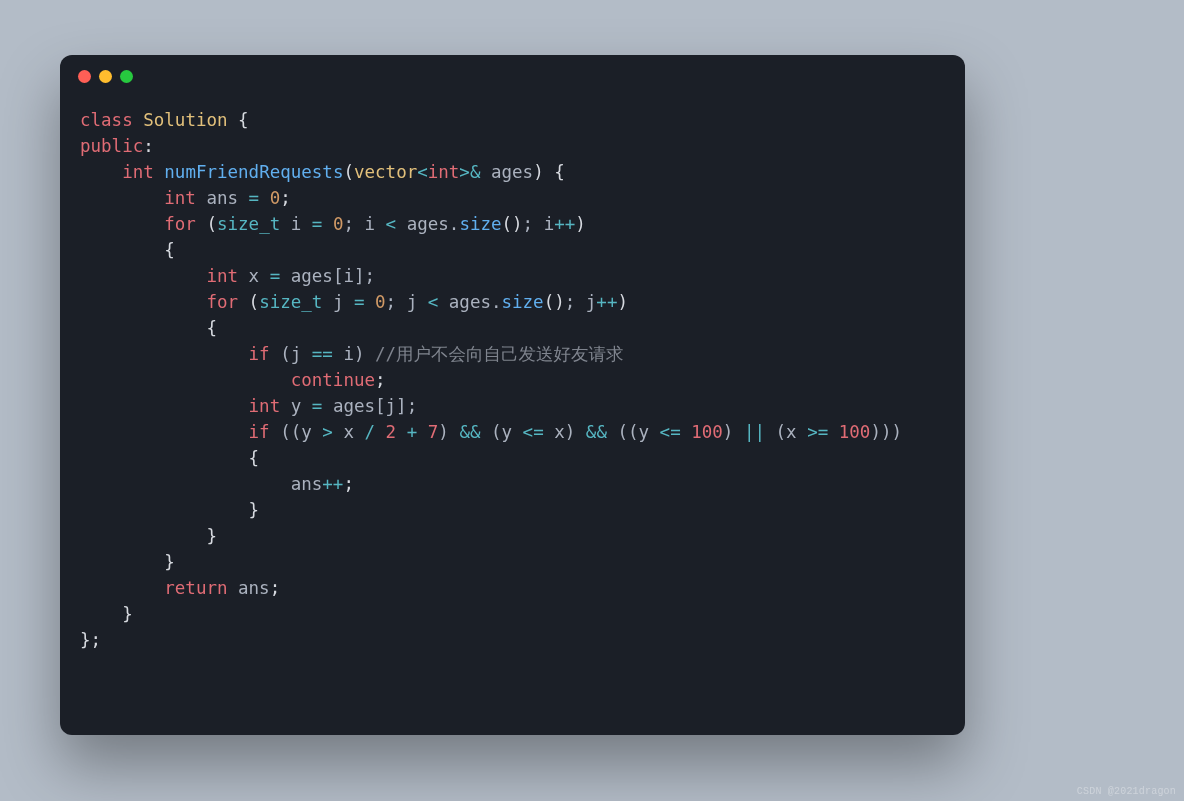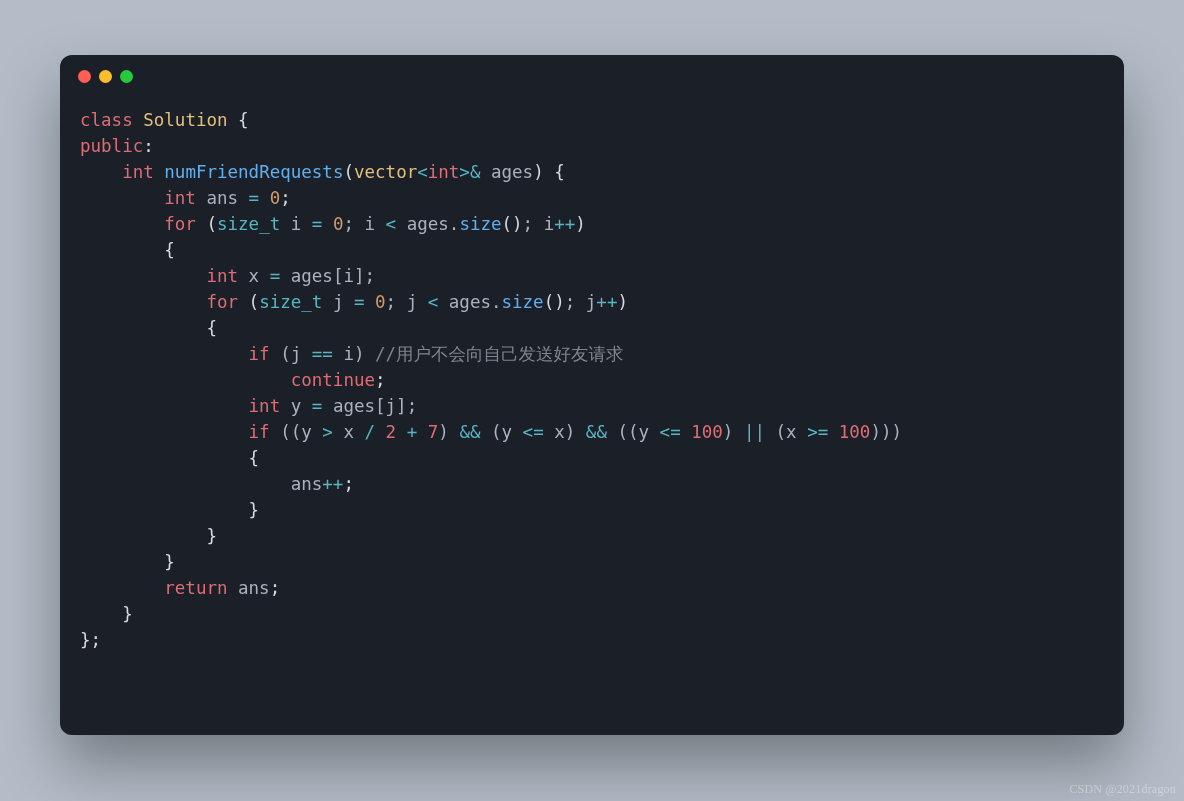--- a/index.html
+++ b/index.html
@@ -9,21 +9,21 @@
     height: 801px;
     background: #b3bcc7;
     font-family: "Menlo", "Consolas", "DejaVu Sans Mono", monospace;
     overflow: hidden;
     position: relative;
   }
   .window {
     position: absolute;
     left: 60px;
     top: 55px;
-    width: 1064px;
+    width: 905px;
     height: 680px;
     background: #1b1f27;
     border-radius: 12px;
     box-shadow: 0 30px 60px rgba(0,0,0,0.35);
     overflow: hidden;
   }
   .titlebar {
     height: 42px;
     display: flex;
     align-items: center;
@@ -49,23 +49,23 @@
   .numr { color: #e06c75; }
   .op   { color: #56b6c2; }
   .pun  { color: #d7dae0; }
   .name { color: #abb2bf; }
   .cmt  { color: #7f848e; }
   .id   { color: #56b6c2; }
   .watermark {
     position: absolute;
     right: 8px;
     bottom: 4px;
-    font-size: 12px;
+    font-size: 10px;
     color: rgba(255,255,255,0.35);
-    font-family: Liberation Serif, serif;
+    font-family: Liberation Mono, monospace;
     letter-spacing: 0.2px;
   }
 </style>
 </head>
 <body>
 
 <div class="window">
   <div class="titlebar">
     <div class="dot" style="background:#ff5f56"></div>
     <div class="dot" style="background:#ffbd2e"></div>

